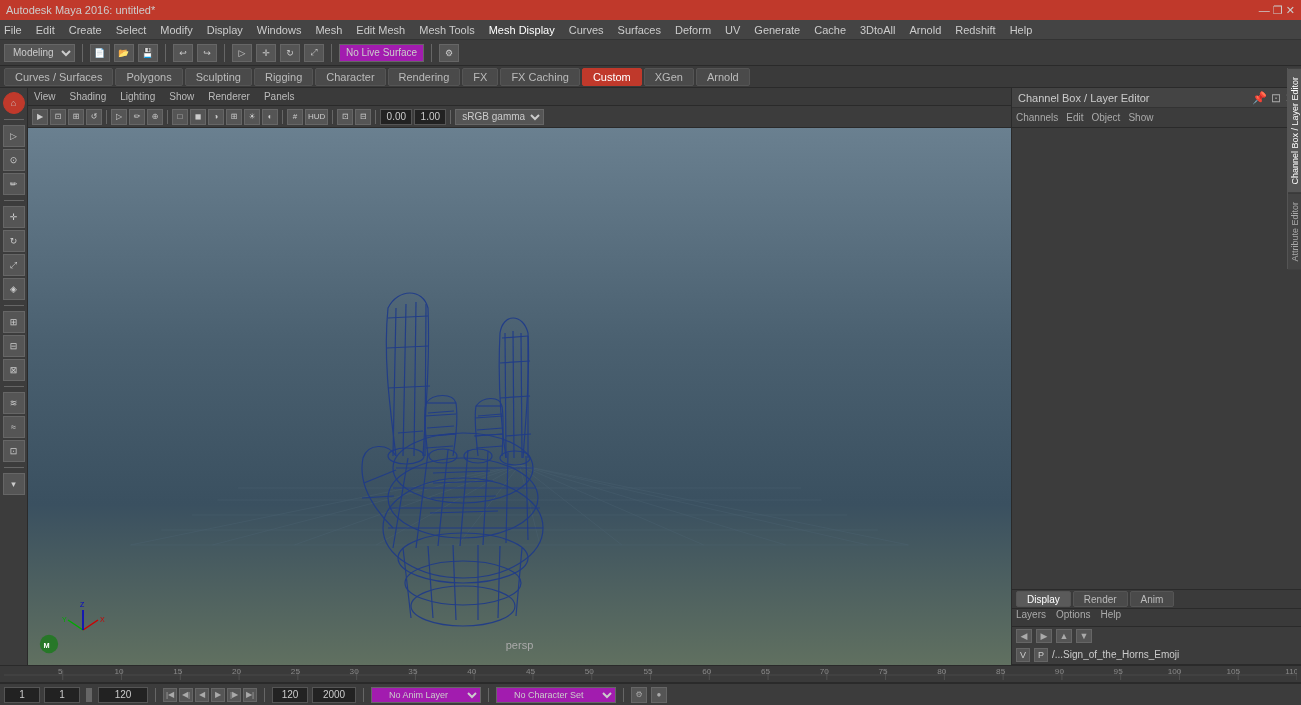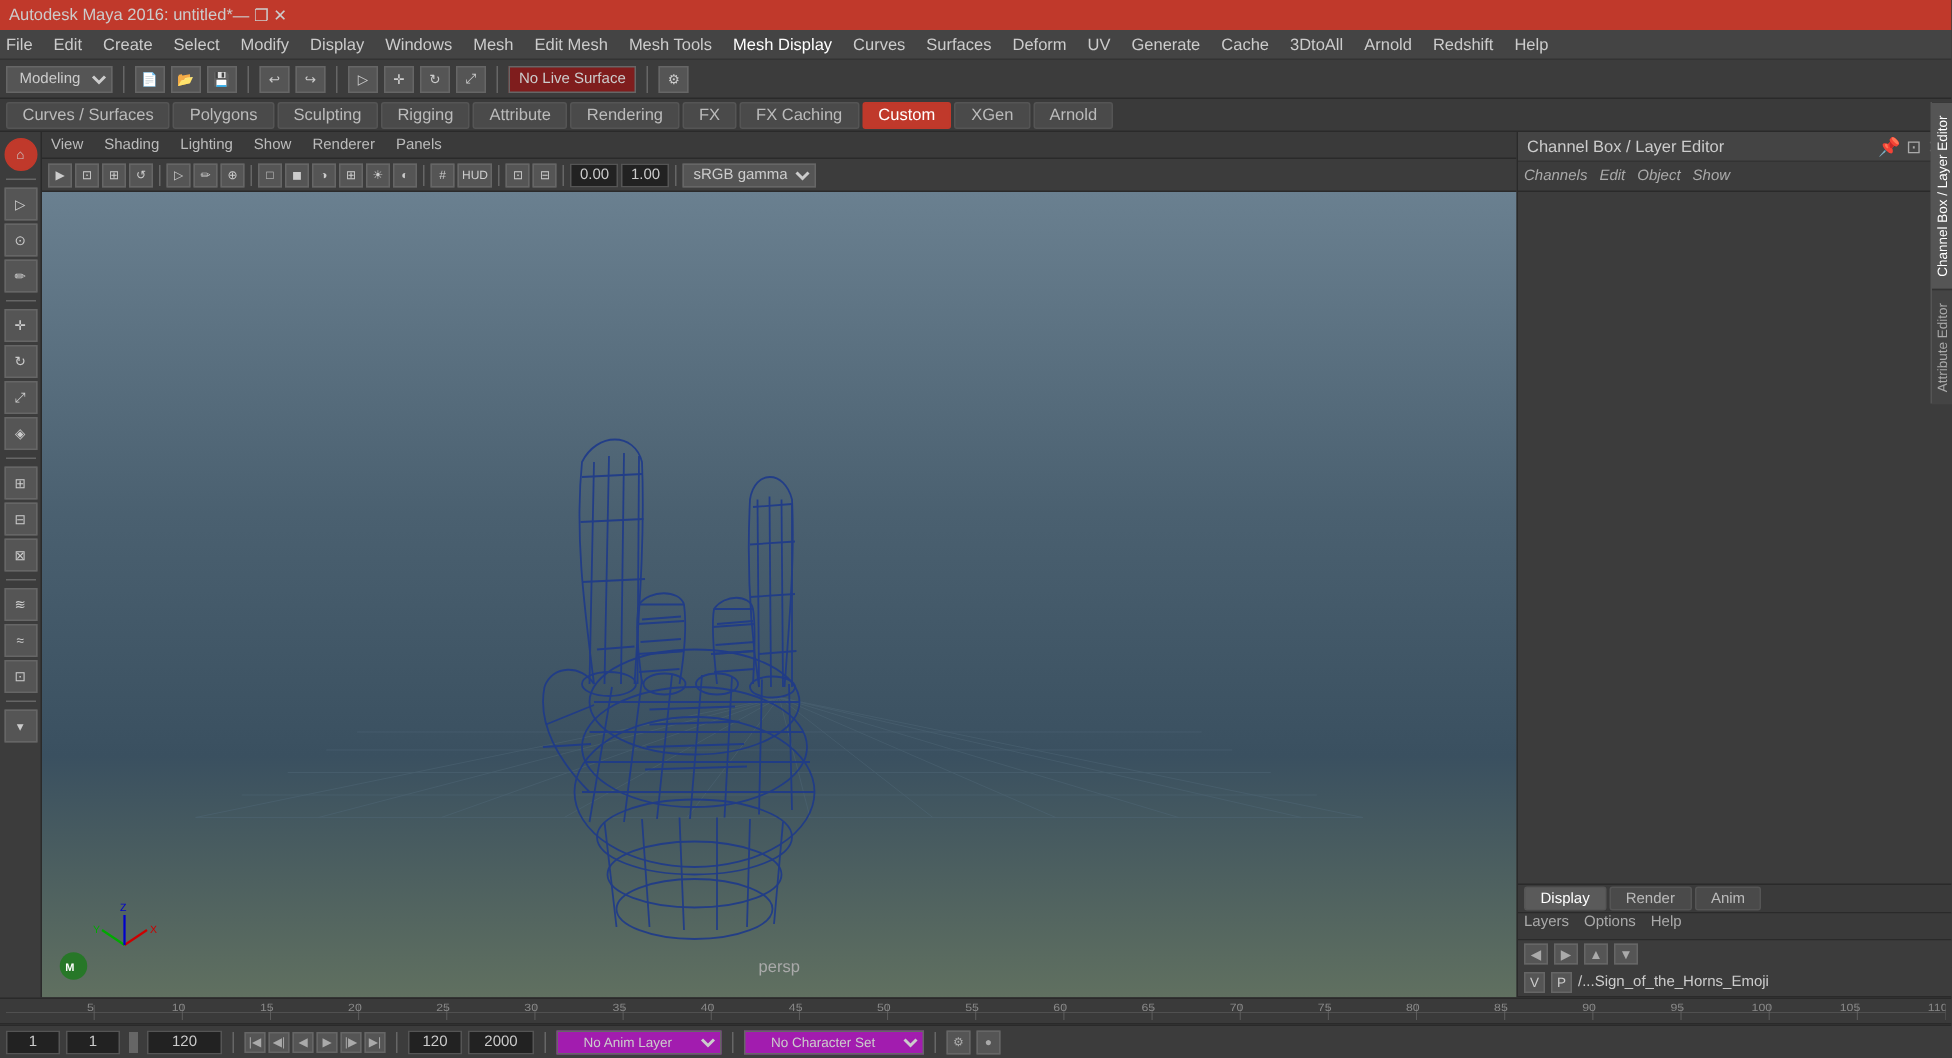--- a/index.html
+++ b/index.html
@@ -1,20 +1,20 @@
 <!DOCTYPE html>
 <html><head>
   <meta charset="utf-8">
   <style>
     * { margin: 0; padding: 0; box-sizing: border-box; }
     body { width: 1301px; height: 705px; background: #3c3c3c; font-family: 'Arial', sans-serif; font-size: 11px; color: #ccc; overflow: hidden; }
 
     
     #title-bar {
-      width: 100%; height: 20px; background: #c0392b; display: flex; align-items: center; padding: 0 6px;
+      width: 100%; height: 20px; background: #c0392b; display: flex; align-items: center; justify-content: space-between; padding: 0 6px;
     }
 
     
     #menu-bar {
       width: 100%; height: 20px; background: #444; display: flex; align-items: center; padding: 0 4px; gap: 14px; border-bottom: 1px solid #333;
     }
     #menu-bar span { color: #ccc; font-size: 11px; cursor: pointer; white-space: nowrap; }
     .menu-highlight { color: #fff !important; }
 
     
@@ -22,21 +22,21 @@
       width: 100%; height: 26px; background: #3c3c3c; display: flex; align-items: center; padding: 0 4px; gap: 4px; border-bottom: 1px solid #2a2a2a;
     }
     .toolbar-dropdown {
       background: #555; color: #ccc; border: 1px solid #666; padding: 1px 4px; font-size: 10px; height: 18px; cursor: pointer;
     }
     .toolbar-sep { width: 1px; height: 18px; background: #666; margin: 0 3px; }
     .toolbar-btn {
       width: 20px; height: 18px; background: #555; border: 1px solid #666; color: #ccc; font-size: 9px; cursor: pointer; display: flex; align-items: center; justify-content: center;
     }
     .toolbar-btn-wide {
-      height: 18px; background: #7f1d1d; border: 1px solid #666; color: #ccc; font-size: 10px; cursor: pointer; display: flex; align-items: center; justify-content: center; padding: 0 6px; white-space: nowrap;
+      height: 18px; background: #a21caf; border: 1px solid #666; color: #ccc; font-size: 10px; cursor: pointer; display: flex; align-items: center; justify-content: center; padding: 0 6px; white-space: nowrap;
     }
 
     
     #tabs-bar {
       width: 100%; height: 22px; background: #3a3a3a; display: flex; align-items: center; padding: 0 4px; gap: 2px; border-bottom: 1px solid #2a2a2a;
     }
     .tab {
       height: 18px; padding: 0 10px; background: #4a4a4a; color: #bbb; font-size: 11px; cursor: pointer; display: flex; align-items: center; border: 1px solid #555; border-radius: 2px;
     }
     .tab.active { background: #c0392b; color: #fff; border-color: #c0392b; }
@@ -99,21 +99,21 @@
     #right-panel {
       width: 290px; background: #3c3c3c; border-left: 1px solid #2a2a2a; display: flex; flex-direction: column;
     }
     #channel-box-header {
       height: 20px; background: #444; display: flex; align-items: center; justify-content: space-between; padding: 0 6px; border-bottom: 1px solid #333;
     }
     #channel-box-header span { font-size: 11px; color: #ccc; }
     #channel-box-controls { display: flex; gap: 4px; }
     #channel-box-controls span { color: #aaa; font-size: 12px; cursor: pointer; }
 
-    #channel-box-tabs { height: 20px; background: #3c3c3c; display: flex; align-items: center; padding: 0 4px; gap: 8px; border-bottom: 1px solid #2a2a2a; font-style: italic; }
+    #channel-box-tabs { height: 20px; background: #3c3c3c; display: flex; align-items: center; padding: 0 4px; gap: 8px; border-bottom: 1px solid #2a2a2a; }
     #channel-box-tabs span { font-size: 10px; color: #aaa; cursor: pointer; }
     .attr-tab-vert {
       writing-mode: vertical-rl; transform: rotate(180deg); font-size: 9px; color: #aaa; padding: 8px 2px; cursor: pointer; background: #444; border-bottom: 1px solid #333;
     }
     .attr-tab-vert.active { background: #555; color: #fff; }
 
     #channel-box-content { flex: 1; background: #3c3c3c; padding: 4px; overflow: hidden; }
 
     
     #display-render-tabs {
@@ -229,21 +229,21 @@
   <div class="toolbar-btn-wide">No Live Surface</div>
   <div class="toolbar-sep"></div>
   <div class="toolbar-btn">⚙</div>
 </div>
 
 <div id="tabs-bar">
   <div class="tab">Curves / Surfaces</div>
   <div class="tab">Polygons</div>
   <div class="tab">Sculpting</div>
   <div class="tab">Rigging</div>
-  <div class="tab">Attribute</div>
+  <div class="tab">Character</div>
   <div class="tab">Rendering</div>
   <div class="tab">FX</div>
   <div class="tab">FX Caching</div>
   <div class="tab active">Custom</div>
   <div class="tab">XGen</div>
   <div class="tab">Arnold</div>
 </div>
 
 <div id="main-layout">
 

